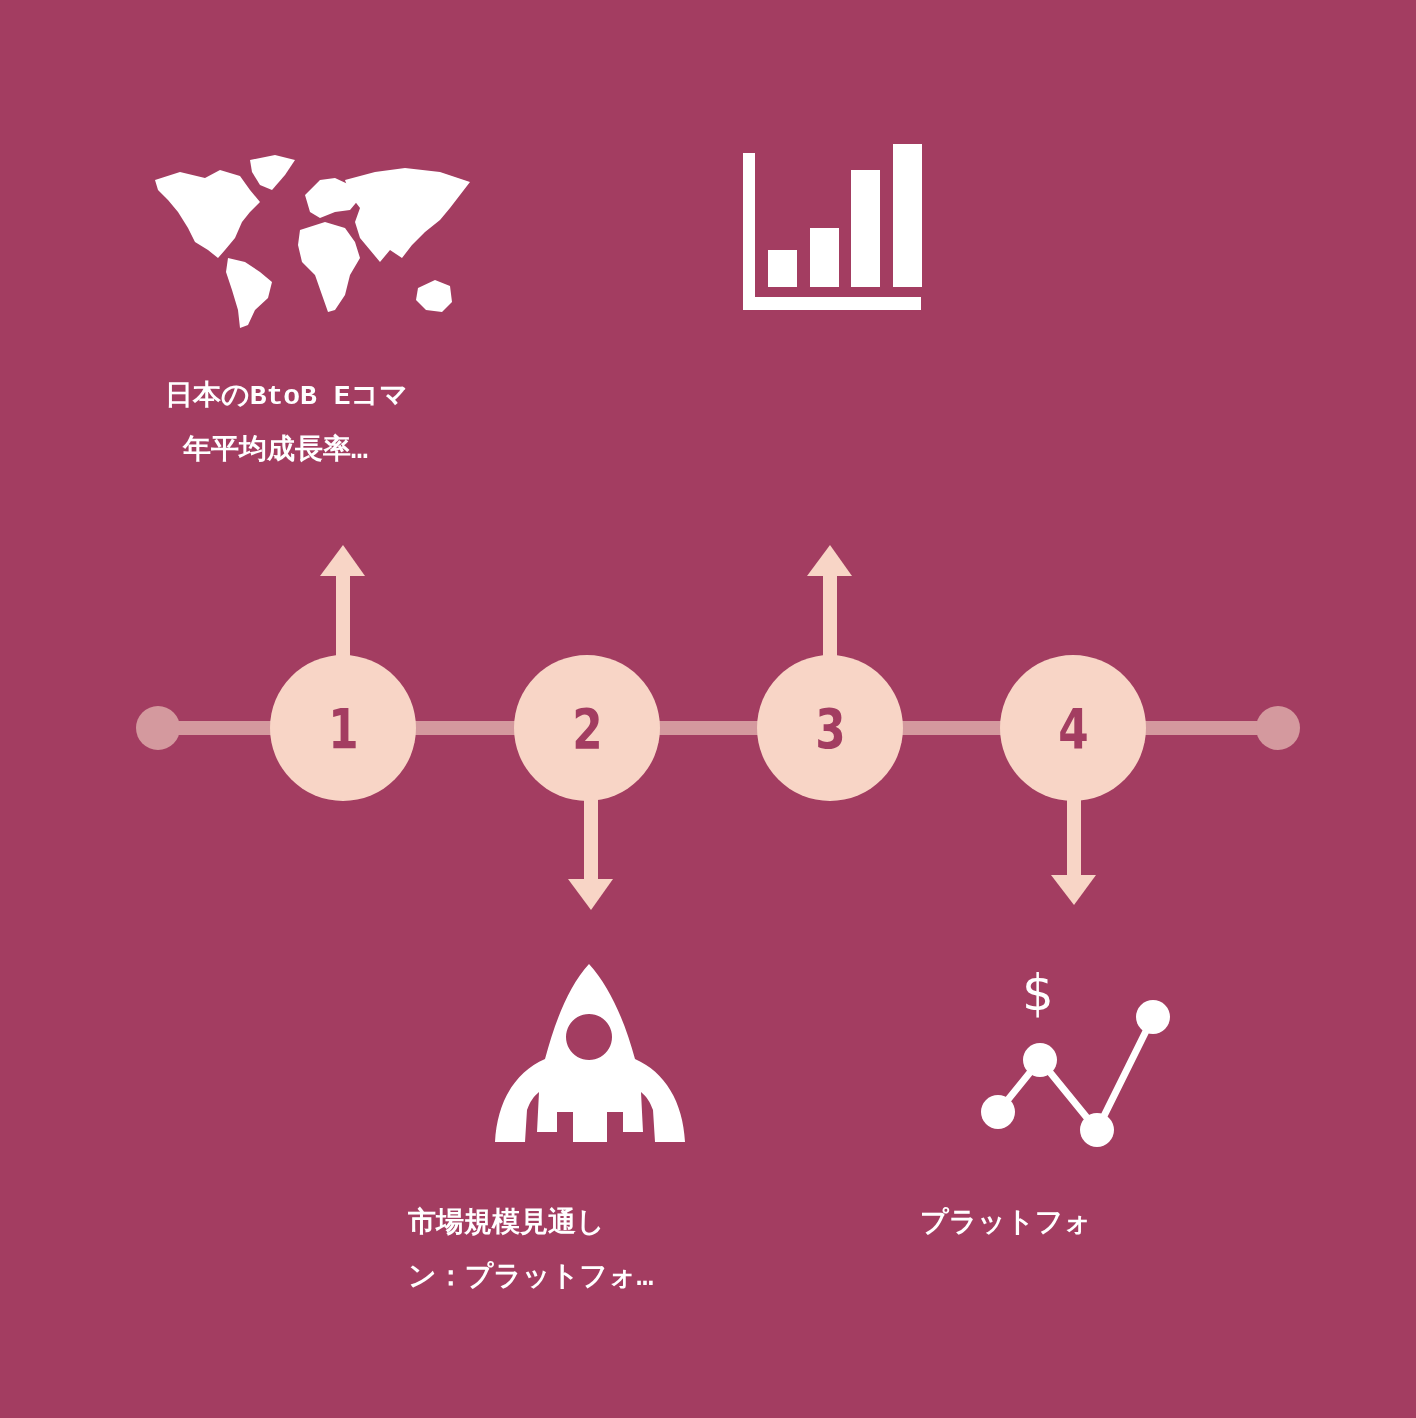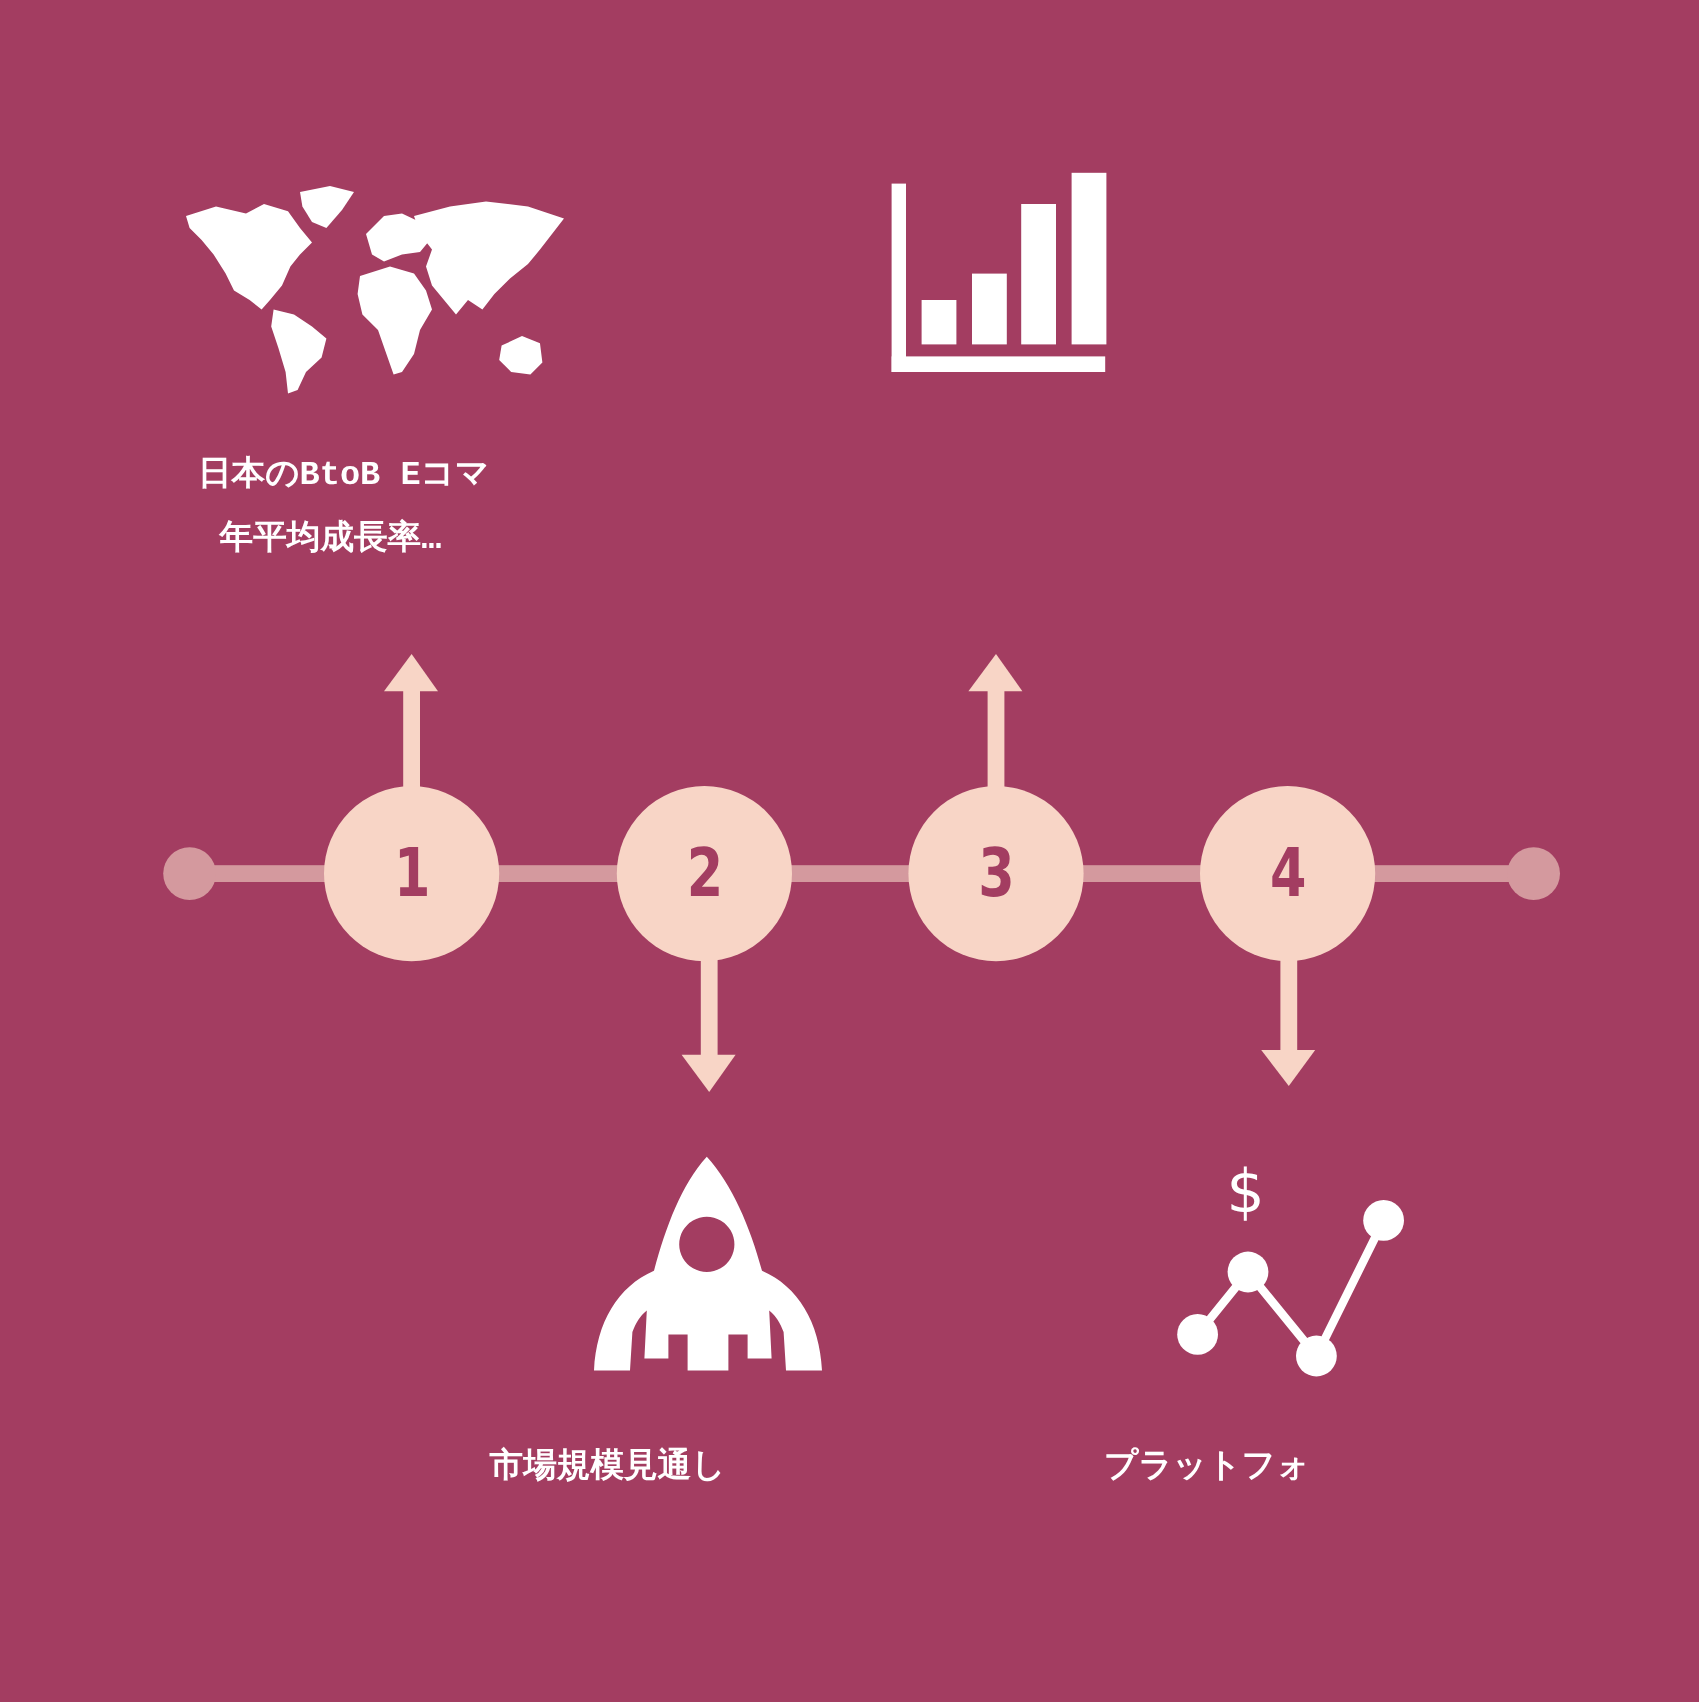--- a/index.html
+++ b/index.html
@@ -128,17 +128,18 @@
 <div class="abs label" style="left:165px; top:370px;">
   <span class="line">日本のBtoB Eコマ</span>
   <span class="line" style="padding-left:18px;">年平均成長率…</span>
 </div>
 
 <div class="abs label" style="left:712px; top:370px;">
 </div>
 
 <div class="abs label" style="left:408px; top:1197px;">
   <span class="line">市場規模見通し</span>
+  <span class="line">ン：プラットフォ…</span>
 </div>
 
 <div class="abs label" style="left:920px; top:1197px;">
   <span class="line">プラットフォ</span>
 </div>
 
 </body></html>

